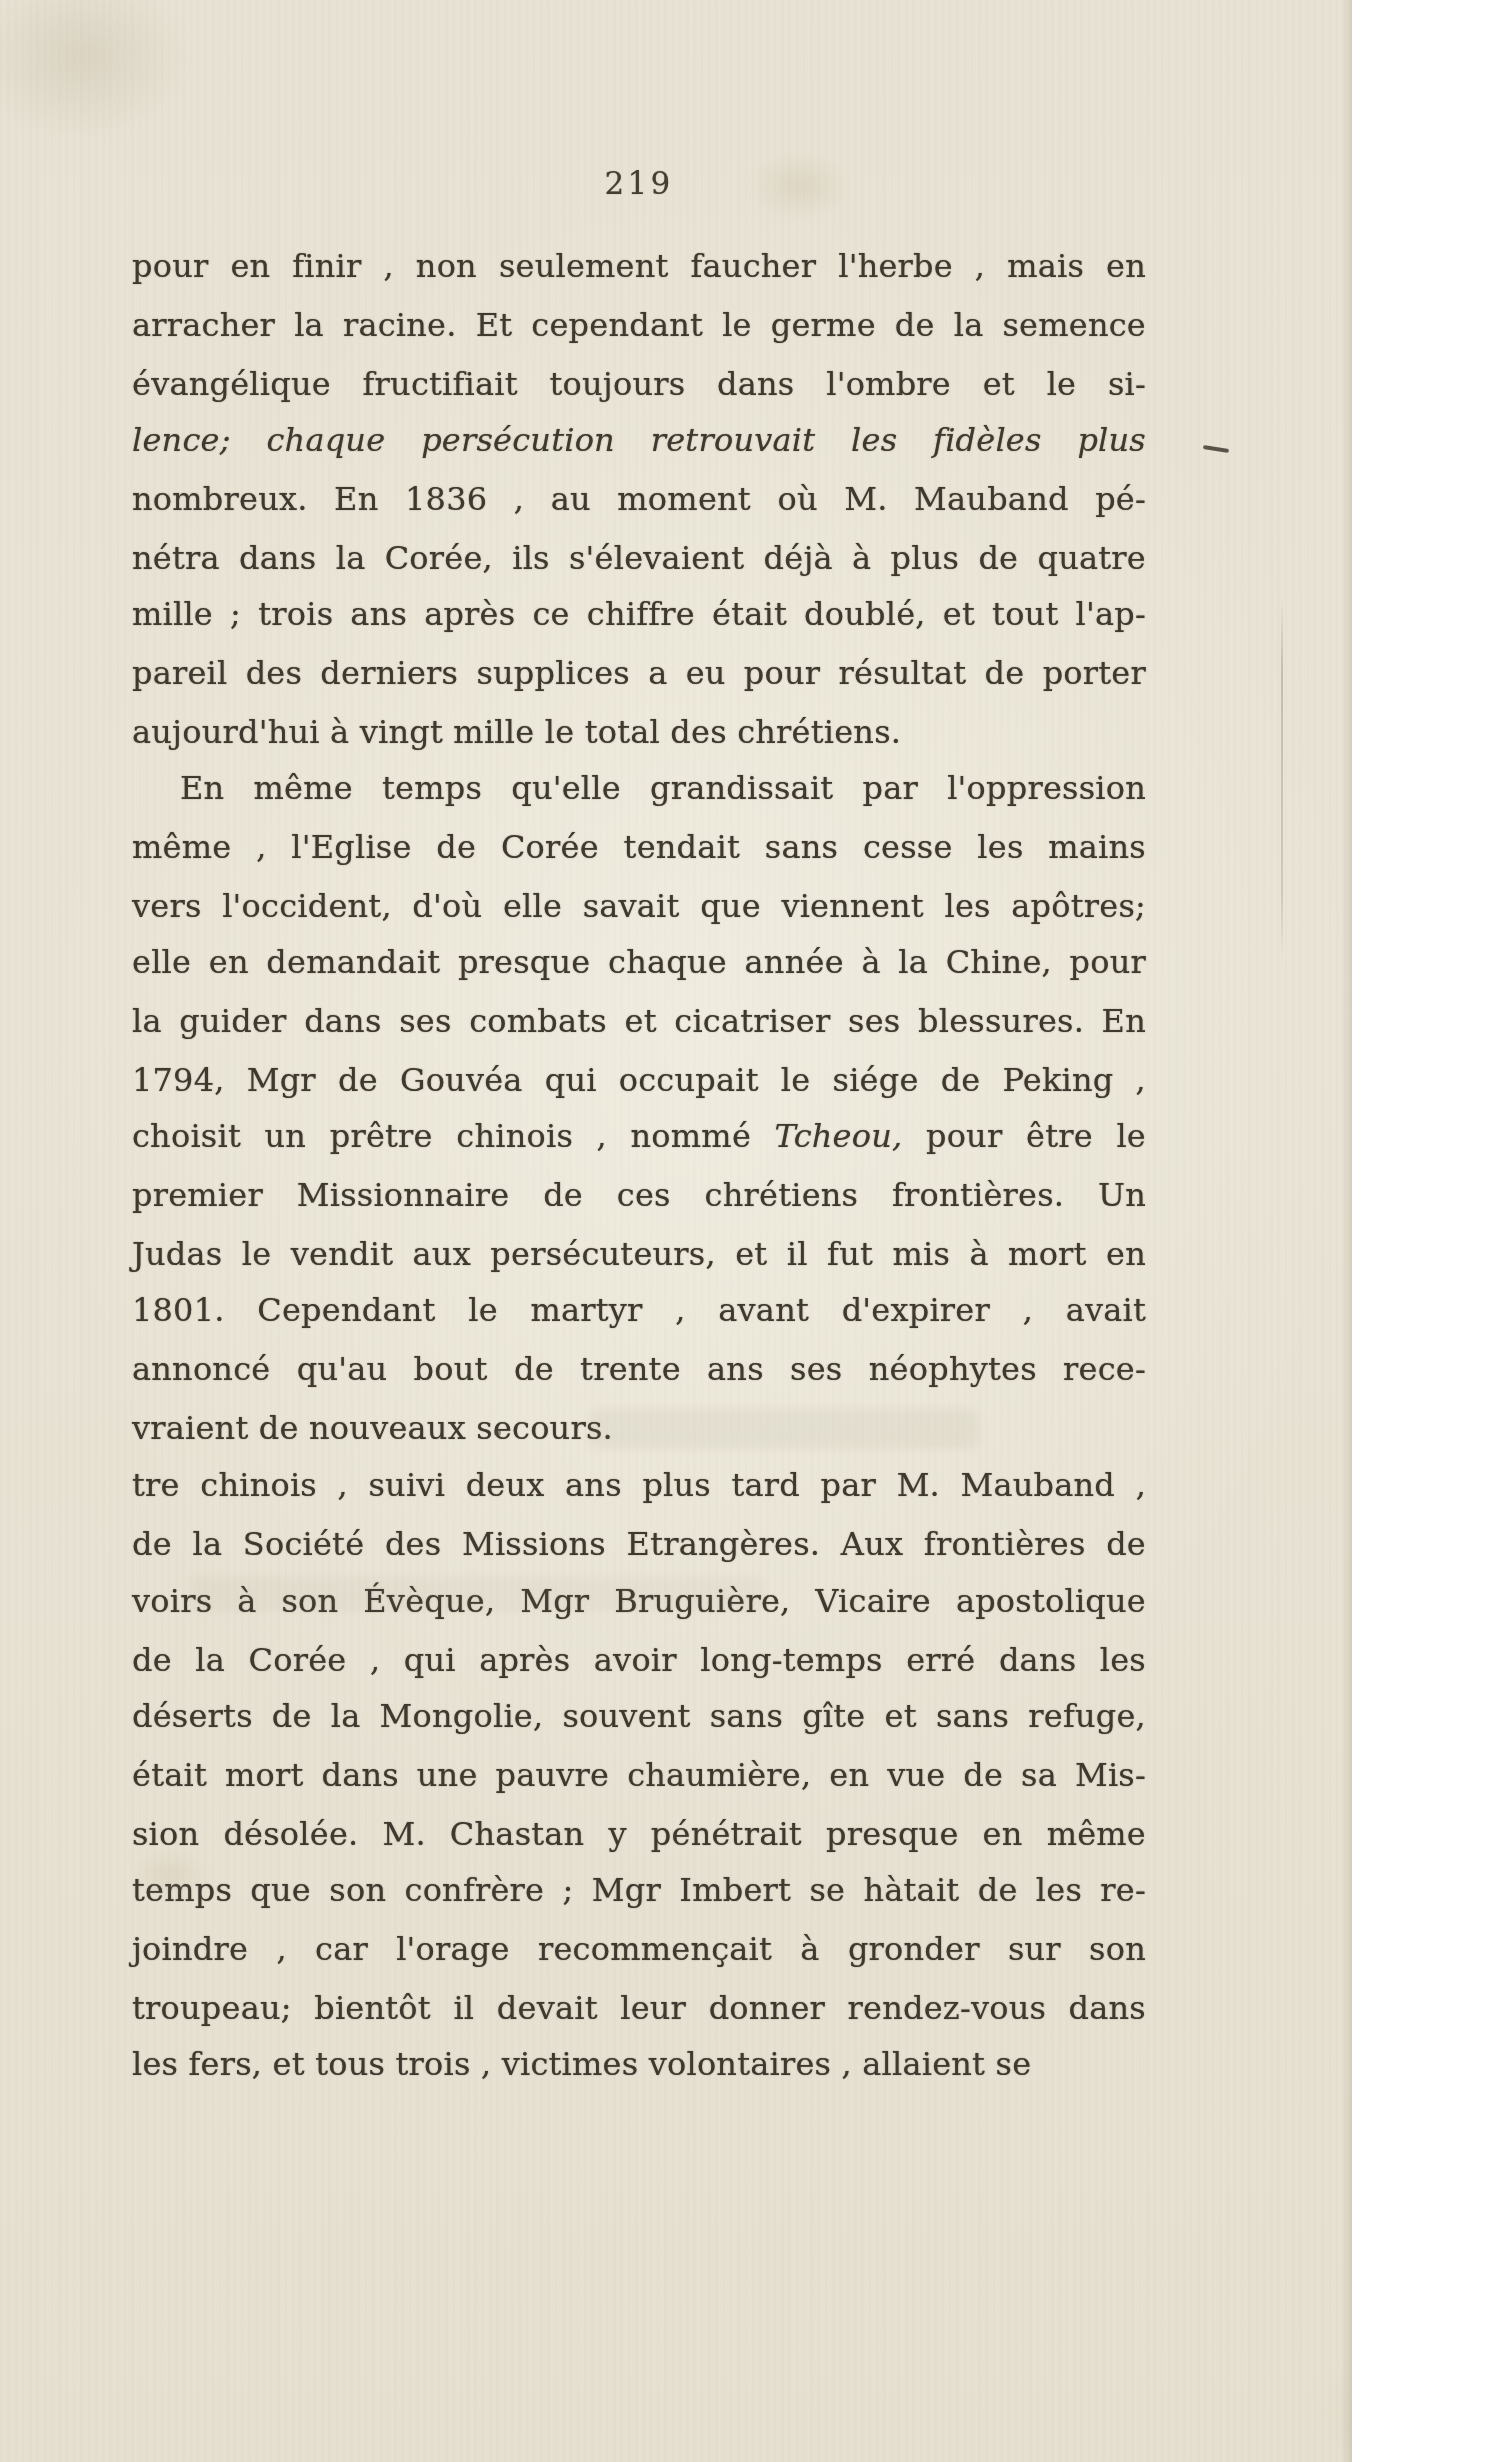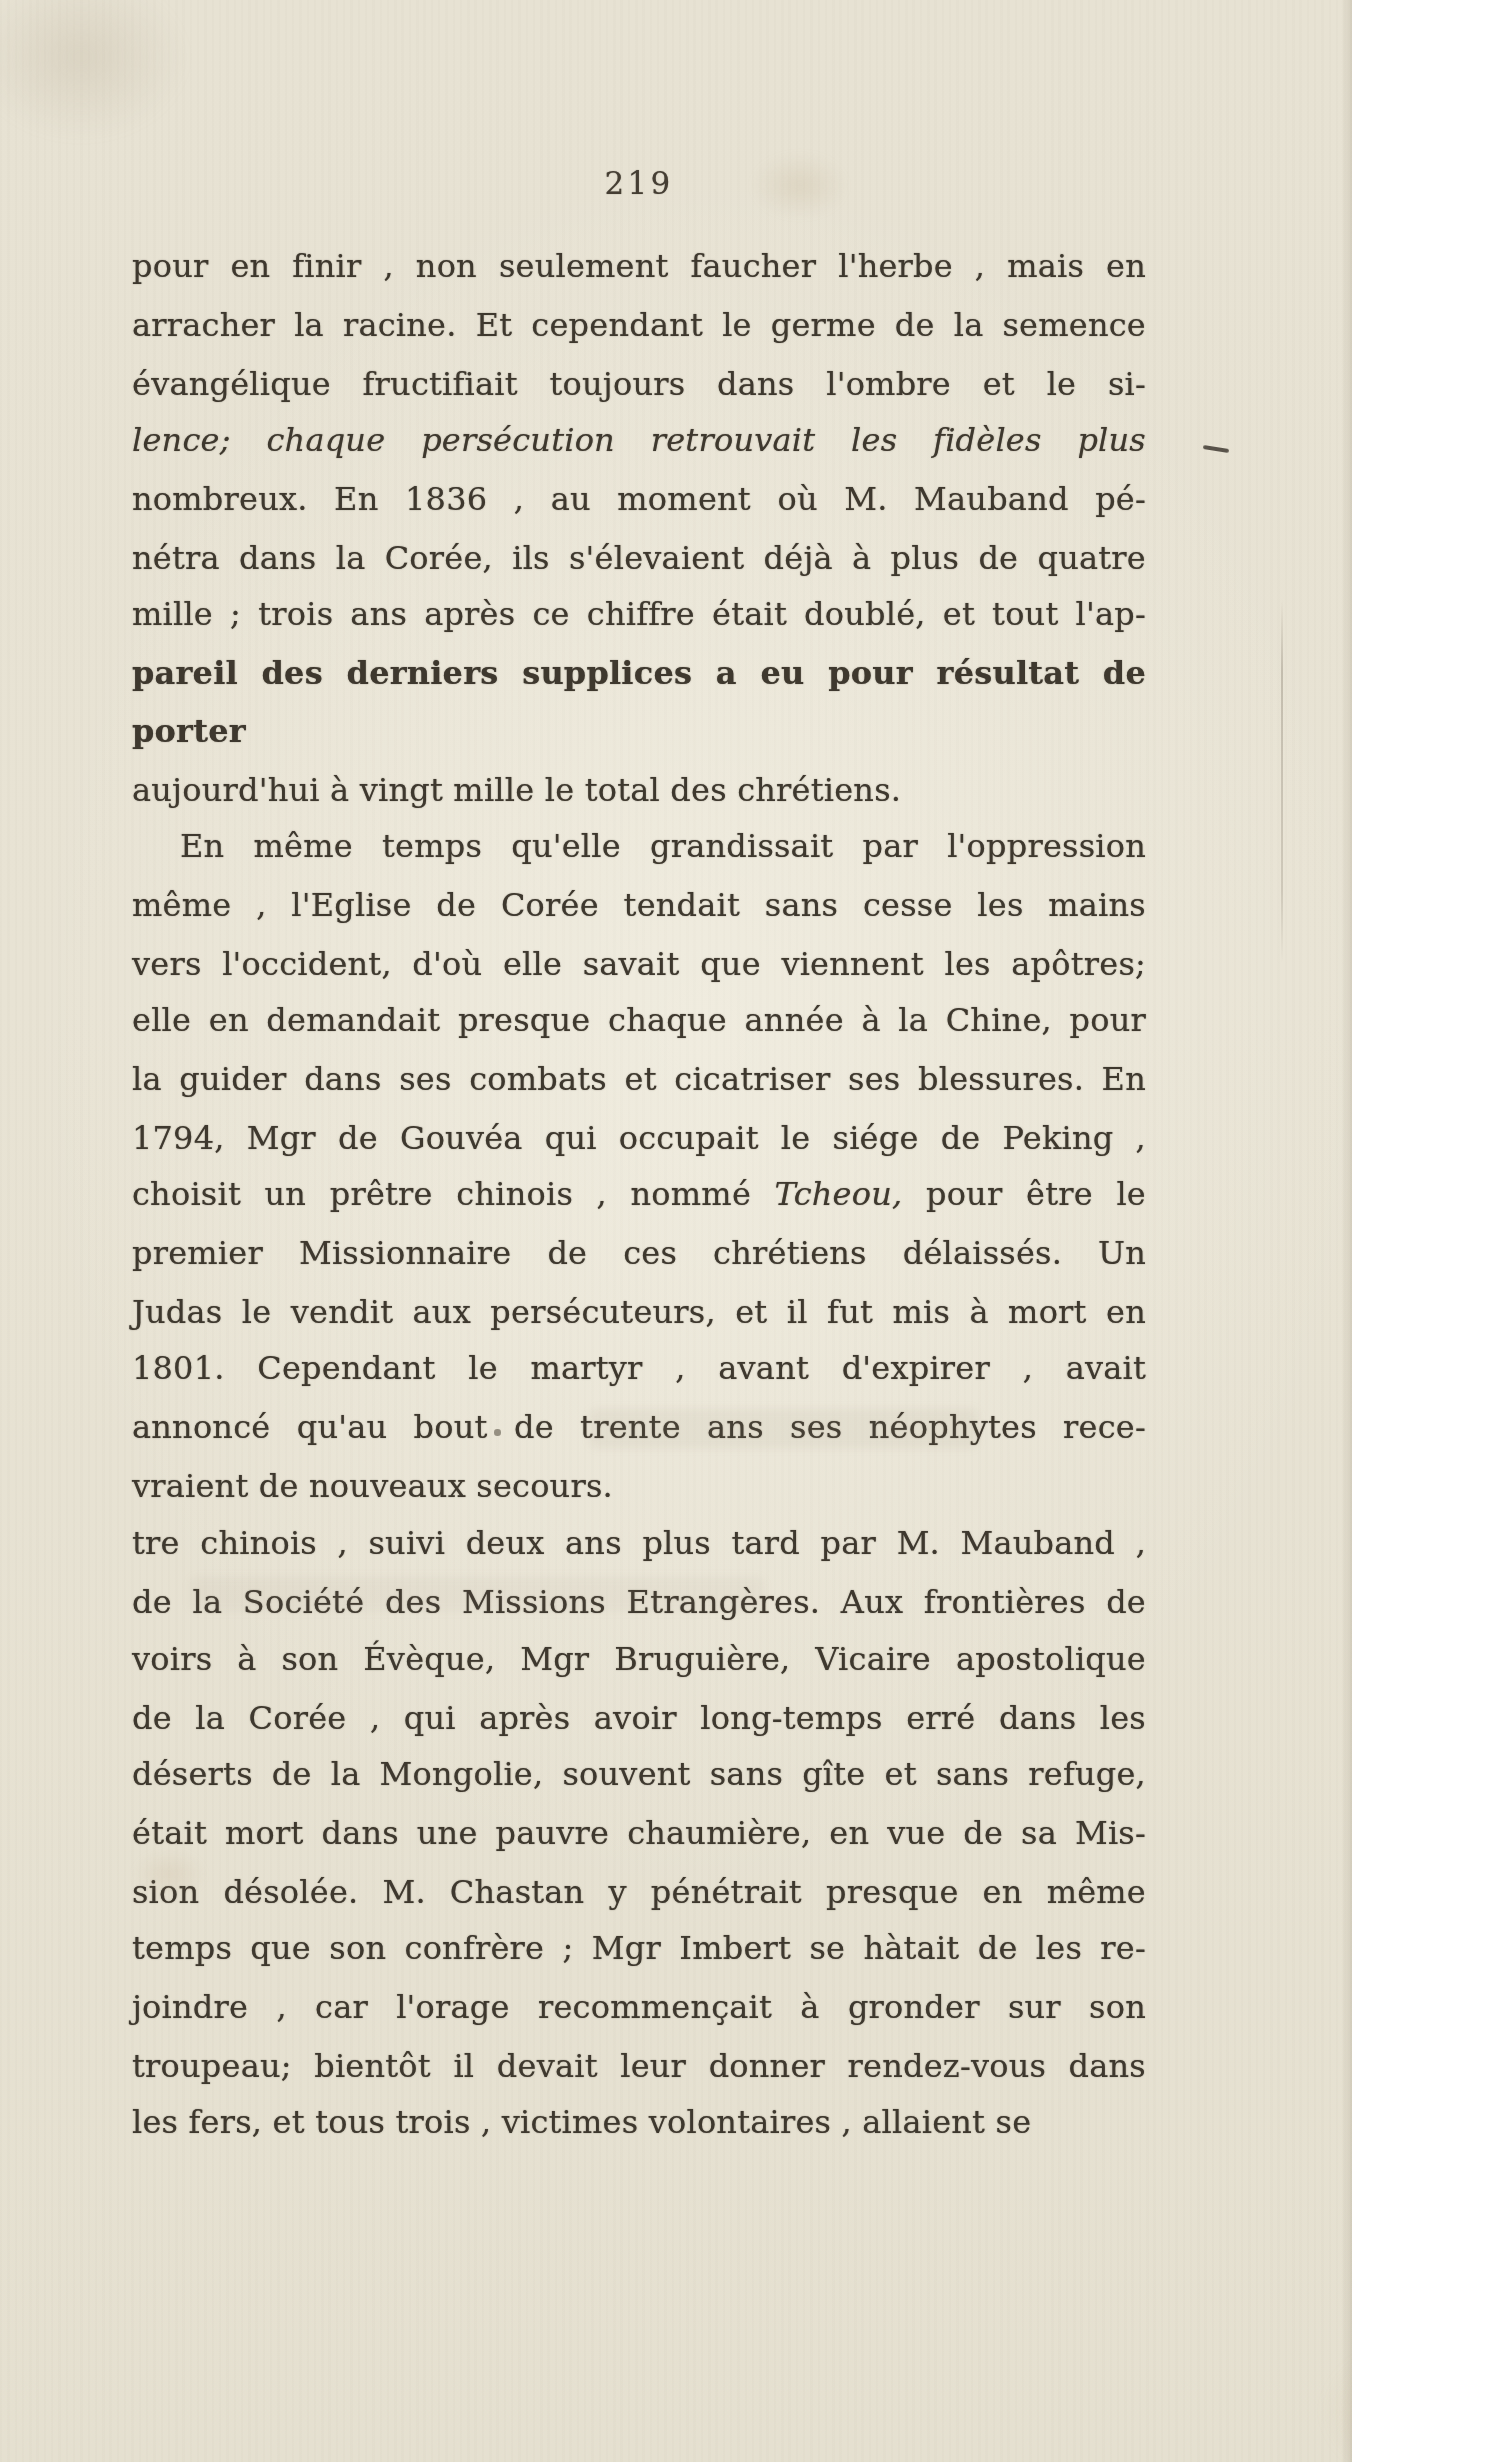--- a/index.html
+++ b/index.html
@@ -64,30 +64,30 @@
   <div class="page-number">219</div>
 
   <div class="text-block">
       <div class="line j" style="transform: translateY(-0.8px);"><span>pour en finir , non seulement faucher l'herbe , mais en</span></div>
       <div class="line j" style="transform: translateY(0px);"><span>arracher la racine. Et cependant le germe de la semence</span></div>
       <div class="line j" style="transform: translateY(0.8px);"><span>évangélique fructifiait toujours dans l'ombre et le si-</span></div>
       <div class="line j" style="transform: translateY(-0.8px); font-style: italic;"><span>lence; chaque persécution retrouvait les fidèles plus</span></div>
       <div class="line j" style="transform: translateY(0px);"><span>nombreux. En 1836 , au moment où M. Mauband pé-</span></div>
       <div class="line j" style="transform: translateY(0.8px);"><span>nétra dans la Corée, ils s'élevaient déjà à plus de quatre</span></div>
       <div class="line j" style="transform: translateY(-0.8px);"><span>mille ; trois ans après ce chiffre était doublé, et tout l'ap-</span></div>
-      <div class="line j" style="transform: translateY(0px); font-weight: bold;"><span>pareil des derniers supplices a eu pour résultat de porter</span></div>
+      <div class="line j" style="transform: translateY(0px);"><span>pareil des derniers supplices a eu pour résultat de porter</span></div>
       <div class="line" style="transform: translateY(0.8px);"><span>aujourd'hui à vingt mille le total des chrétiens.</span></div>
       <div class="line j ind" style="transform: translateY(-0.8px);"><span>En même temps qu'elle grandissait par l'oppression</span></div>
       <div class="line j" style="transform: translateY(0px);"><span>même , l'Eglise de Corée tendait sans cesse les mains</span></div>
       <div class="line j" style="transform: translateY(0.8px);"><span>vers l'occident, d'où elle savait que viennent les apôtres;</span></div>
       <div class="line j" style="transform: translateY(-0.8px);"><span>elle en demandait presque chaque année à la Chine, pour</span></div>
       <div class="line j" style="transform: translateY(0px);"><span>la guider dans ses combats et cicatriser ses blessures. En</span></div>
       <div class="line j" style="transform: translateY(0.8px);"><span>1794, Mgr de Gouvéa qui occupait le siége de Peking ,</span></div>
       <div class="line j" style="transform: translateY(-0.8px);"><span>choisit un prêtre chinois , nommé </span><i>Tcheou,</i><span> pour être le</span></div>
-      <div class="line j" style="transform: translateY(0px);"><span>premier Missionnaire de ces chrétiens délaissés. Un</span></div>
+      <div class="line j" style="transform: translateY(0px);"><span>premier Missionnaire de ces chrétiens frontières. Un</span></div>
       <div class="line j" style="transform: translateY(0.8px);"><span>Judas le vendit aux persécuteurs, et il fut mis à mort en</span></div>
       <div class="line j" style="transform: translateY(-0.8px);"><span>1801. Cependant le martyr , avant d'expirer , avait</span></div>
       <div class="line j" style="transform: translateY(0px);"><span>annoncé qu'au bout de trente ans ses néophytes rece-</span></div>
       <div class="line" style="transform: translateY(0.8px);"><span>vraient de nouveaux secours.</span></div>
       <div class="line j" style="transform: translateY(0px);"><span>tre chinois , suivi deux ans plus tard par M. Mauband ,</span></div>
       <div class="line j" style="transform: translateY(0.8px);"><span>de la Société des Missions Etrangères. Aux frontières de</span></div>
       <div class="line j" style="transform: translateY(0px);"><span>voirs à son Évèque, Mgr Bruguière, Vicaire apostolique</span></div>
       <div class="line j" style="transform: translateY(0.8px);"><span>de la Corée , qui après avoir long-temps erré dans les</span></div>
       <div class="line j" style="transform: translateY(-0.8px);"><span>déserts de la Mongolie, souvent sans gîte et sans refuge,</span></div>
       <div class="line j" style="transform: translateY(0px);"><span>était mort dans une pauvre chaumière, en vue de sa Mis-</span></div>

